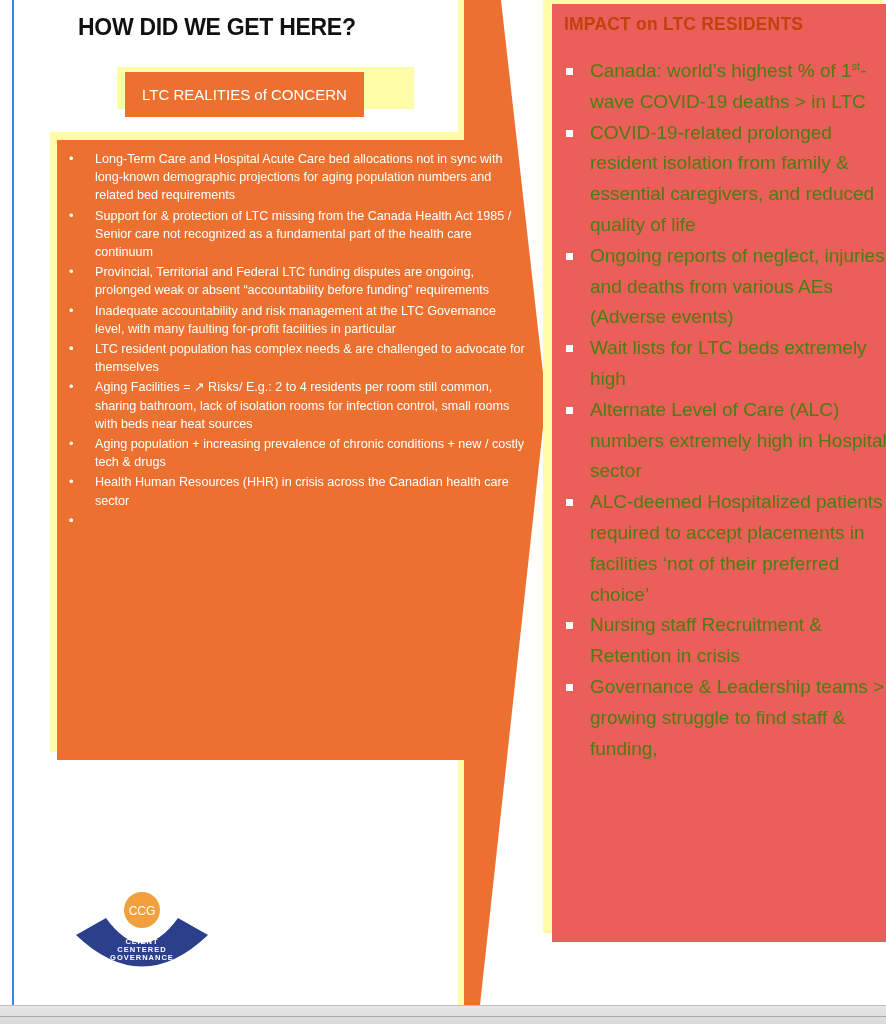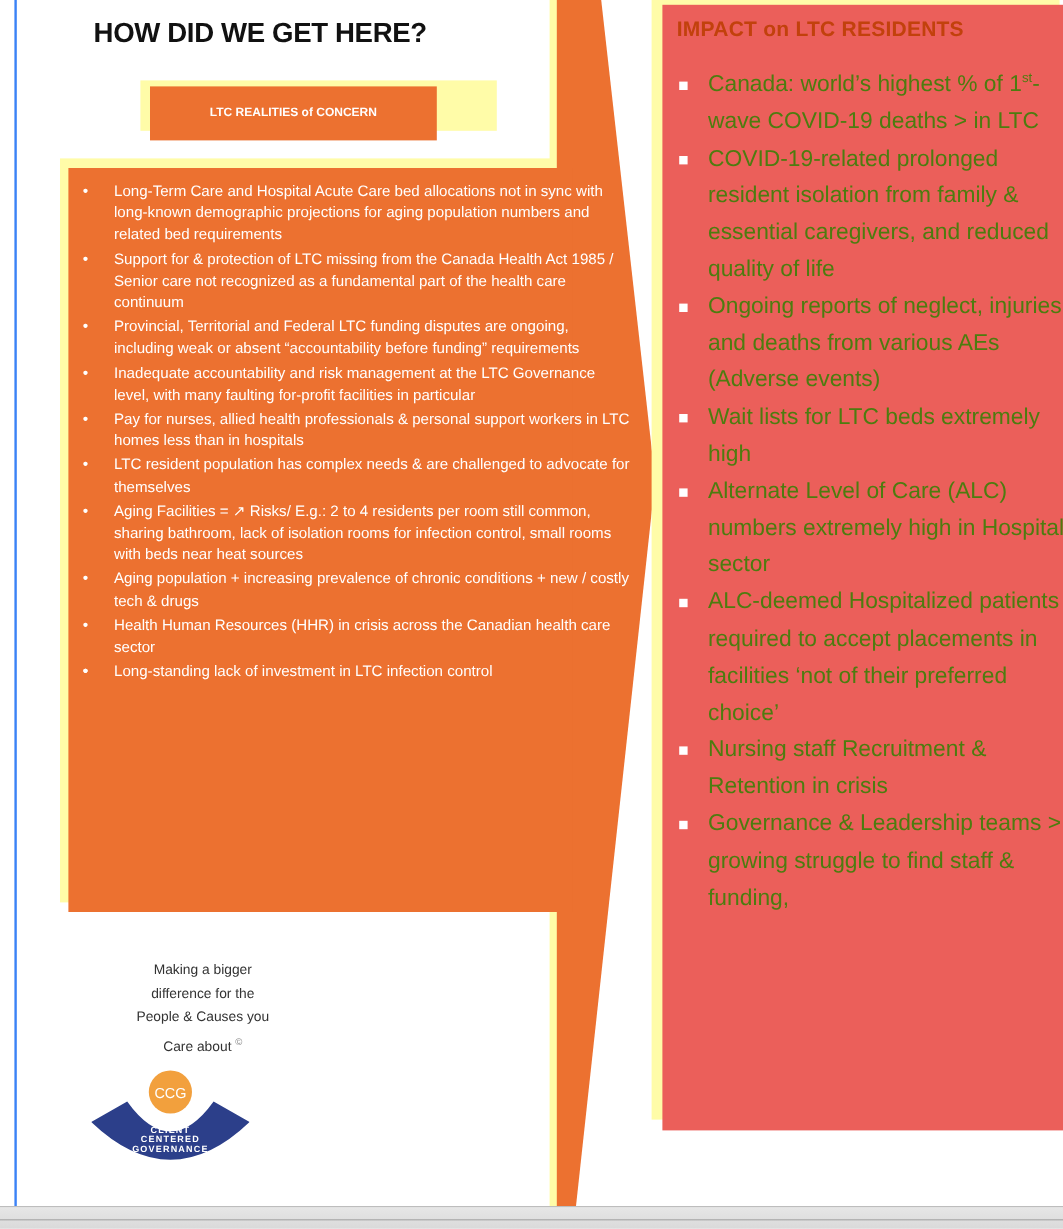--- a/index.html
+++ b/index.html
@@ -6,21 +6,21 @@
   body { width:886px; height:1024px; position:relative; overflow:hidden; background:#ffffff; font-family:"Liberation Sans", sans-serif; }
   .page { position:absolute; left:12px; top:0; width:886px; height:1005px; background:#fff; border-left:2px solid #3b82f6; box-sizing:border-box; }
   .bottom-bar { position:absolute; left:0; top:1005px; width:886px; height:19px; background:linear-gradient(#e6e6e6,#d9d9d9); border-top:1px solid #bdbdbd; }
   .bottom-bar .line { position:absolute; left:0; right:0; top:10px; height:1px; background:#a9a9a9; }
 
   .title { position:absolute; left:64px; top:14px; font-size:23px; font-weight:bold; color:#111; letter-spacing:-0.3px; }
 
   .arrow-svg { position:absolute; left:0; top:0; }
 
   .label-shadow { position:absolute; left:103px; top:67px; width:297px; height:42px; background:#fffca8; }
-  .label-box { position:absolute; left:111px; top:72px; width:239px; height:45px; background:#ec7130; display:flex; align-items:center; justify-content:center; color:#fff; font-weight:bold; font-size:10px; }
+  .label-box { position:absolute; left:111px; top:72px; width:239px; height:45px; background:#ec7130; display:flex; align-items:center; justify-content:center; color:#fff; font-weight:normal; font-size:15px; }
 
   .left-shadow { position:absolute; left:36px; top:132px; width:410px; height:620px; background:#fffca8; }
   .left-box { position:absolute; left:43px; top:140px; width:420px; height:620px; background:#ec7130; }
   .left-list { position:absolute; left:52px; top:150px; width:460px; margin:0; padding:0; list-style:none; color:#fff; font-size:12.6px; line-height:18.2px; }
   .left-list li { position:relative; padding-left:29px; margin-bottom:2px; }
   .left-list .bullet { position:absolute; left:3px; top:0; font-size:13px; }
 
   .right-shadow { position:absolute; left:529px; top:0; width:340px; height:933px; background:#fffca8; }
   .right-box { position:absolute; left:538px; top:4px; width:343px; height:938px; background:#eb5f5a; }
   .right-title { position:absolute; left:550px; top:14px; color:#c2410c; font-weight:bold; font-size:17.5px; letter-spacing:0.2px; }
@@ -49,51 +49,45 @@
   <div class="label-shadow"></div>
   <div class="label-box">
     <span>LTC REALITIES of CONCERN</span>
   </div>
 
   <div class="left-shadow"></div>
   <div class="left-box"></div>
   <ul class="left-list" id="left-list">
       <li><span class="bullet">•</span><span>Long-Term Care and Hospital Acute Care bed allocations not in sync with long-known demographic projections for aging population numbers and related bed requirements</span></li>
       <li><span class="bullet">•</span><span>Support for &amp; protection of LTC missing from the Canada Health Act 1985 / Senior care not recognized as a fundamental part of the health care continuum</span></li>
-      <li><span class="bullet">•</span><span>Provincial, Territorial and Federal LTC funding disputes are ongoing, including weak or absent “accountability before funding” requirements</span></li>
+      <li><span class="bullet">•</span><span>Provincial, Territorial and Federal LTC funding disputes are ongoing, prolonged weak or absent “accountability before funding” requirements</span></li>
       <li><span class="bullet">•</span><span>Inadequate accountability and risk management at the LTC Governance level, with many faulting for-profit facilities in particular</span></li>
-      <li><span class="bullet">•</span><span>Pay for nurses, allied health professionals &amp; personal support workers in LTC homes less than in hospitals</span></li>
+      <li><span class="bullet">•</span></li>
       <li><span class="bullet">•</span><span>LTC resident population has complex needs &amp; are challenged to advocate for themselves</span></li>
       <li><span class="bullet">•</span><span>Aging Facilities = ↗ Risks/ E.g.: 2 to 4 residents per room still common, sharing bathroom, lack of isolation rooms for infection control, small rooms with beds near heat sources</span></li>
       <li><span class="bullet">•</span><span>Aging population + increasing prevalence of chronic conditions +  new / costly tech &amp; drugs</span></li>
       <li><span class="bullet">•</span><span>Health Human Resources (HHR) in crisis across the Canadian health care sector</span></li>
       <li><span class="bullet">•</span></li>
-      <li><span class="bullet">•</span><span>Long-standing lack of investment in LTC infection control</span></li>
+      <li><span class="bullet">•</span></li>
     </ul>
 
   <div class="right-shadow"></div>
   <div class="right-box"></div>
   <div class="right-title">IMPACT  on  LTC RESIDENTS</div>
   <ul class="right-list" id="right-list">
       <li><span class="sq"></span><span>Canada: world’s highest % of 1</span><sup>st</sup><span>-wave COVID-19 deaths &gt; in LTC</span></li>
       <li><span class="sq"></span><span>COVID-19-related prolonged resident isolation from family &amp; essential caregivers, and reduced quality of life</span><sup></sup><span></span></li>
       <li><span class="sq"></span><span>Ongoing reports of neglect, injuries and deaths from various AEs (Adverse events)</span><sup></sup><span></span></li>
       <li><span class="sq"></span><span>Wait lists for LTC beds extremely high</span><sup></sup><span></span></li>
       <li><span class="sq"></span><span>Alternate Level of Care (ALC) numbers extremely high in Hospital sector</span><sup></sup><span></span></li>
       <li><span class="sq"></span><span>ALC-deemed Hospitalized patients required to accept placements in facilities ‘not of their preferred choice’</span><sup></sup><span></span></li>
       <li><span class="sq"></span><span>Nursing staff Recruitment &amp; Retention in crisis</span><sup></sup><span></span></li>
       <li><span class="sq"></span><span>Governance &amp; Leadership teams &gt; growing struggle to find staff &amp; funding,</span><sup></sup><span></span></li>
     </ul>
 
-  <div class="tagline">
-    <div>Making a bigger</div>
-    <div>difference for the</div>
-    <div>People &amp; Causes you</div>
-    <div><span>Care about</span> <span class="copy">©</span></div>
-  </div>
 
   <svg class="logo" viewBox="0 0 132 82">
     <path d="M0,47 L30,30 Q66,80 102,30 L132,47 Q66,110 0,47 Z" fill="#2c3f8a"></path>
     <circle cx="66" cy="22" r="18" fill="#f2a03d"></circle>
     <text x="66" y="27" text-anchor="middle" font-family="Liberation Sans, sans-serif" font-size="12" fill="#ffffff">CCG</text>
     <text x="66" y="56" text-anchor="middle" font-family="Liberation Sans, sans-serif" font-size="7.5" font-weight="bold" fill="#ffffff" letter-spacing="1">CLIENT</text>
     <text x="66" y="64" text-anchor="middle" font-family="Liberation Sans, sans-serif" font-size="7.5" font-weight="bold" fill="#ffffff" letter-spacing="1">CENTERED</text>
     <text x="66" y="72" text-anchor="middle" font-family="Liberation Sans, sans-serif" font-size="7.5" font-weight="bold" fill="#ffffff" letter-spacing="1">GOVERNANCE</text>
   </svg>
 </div>

